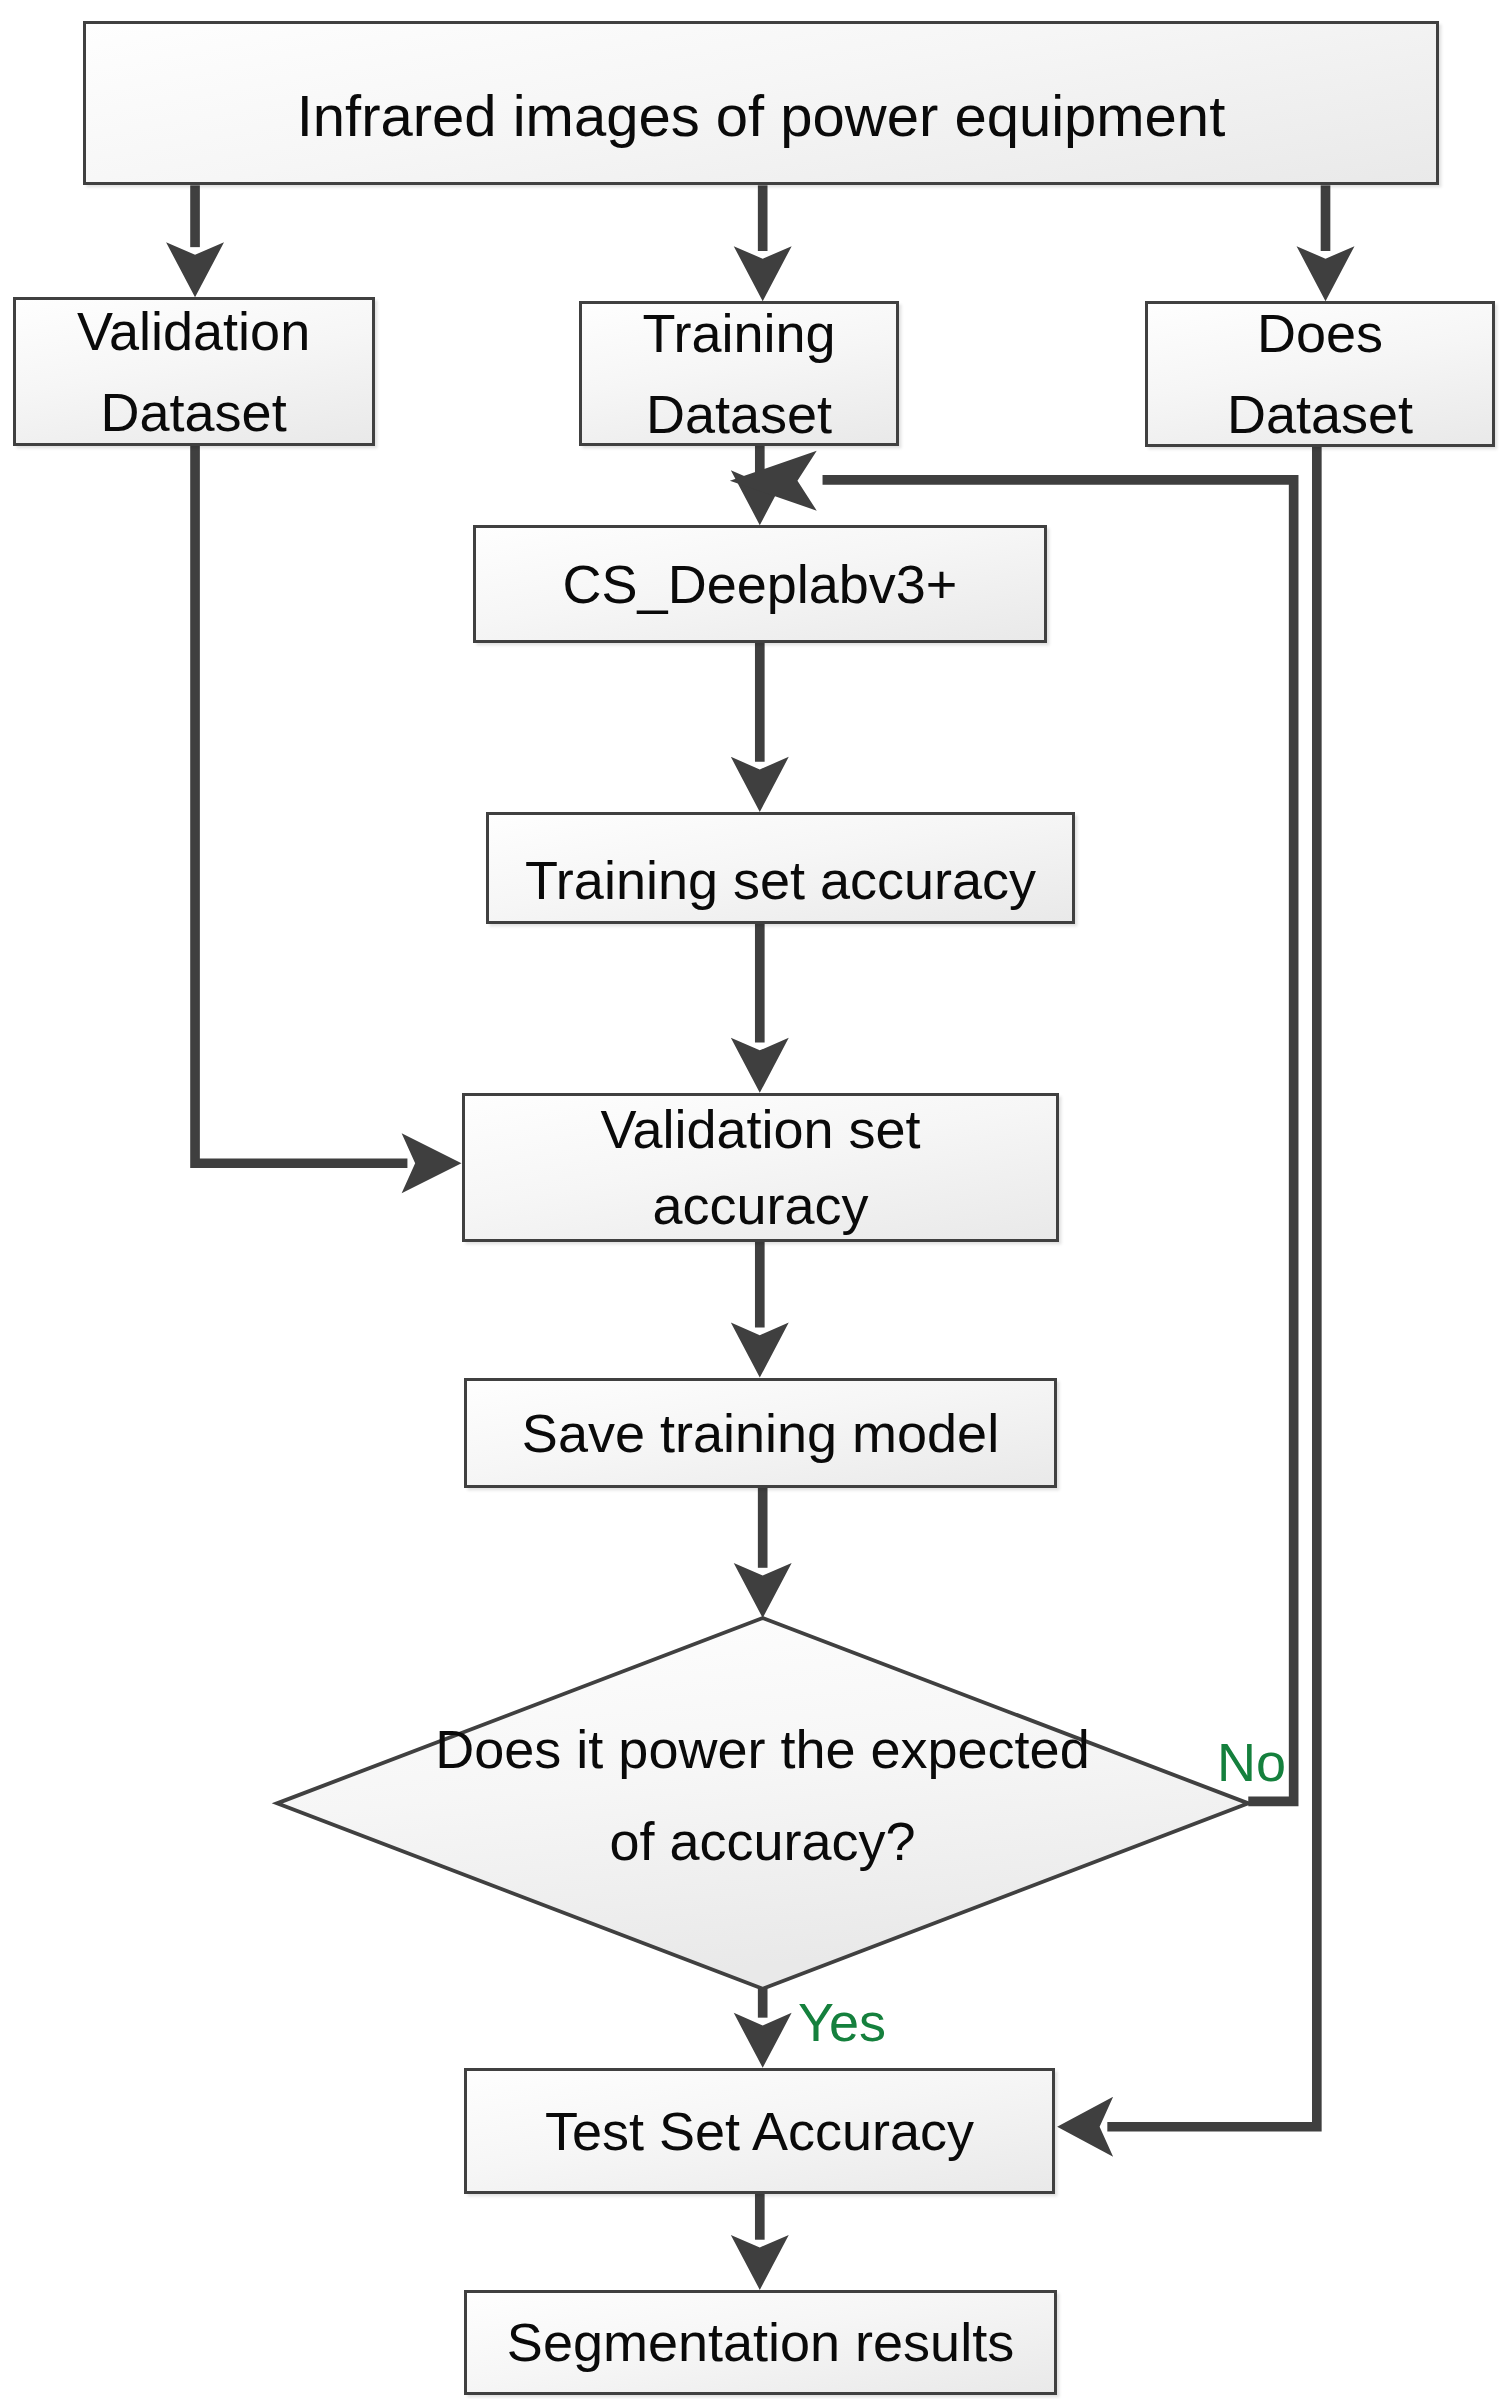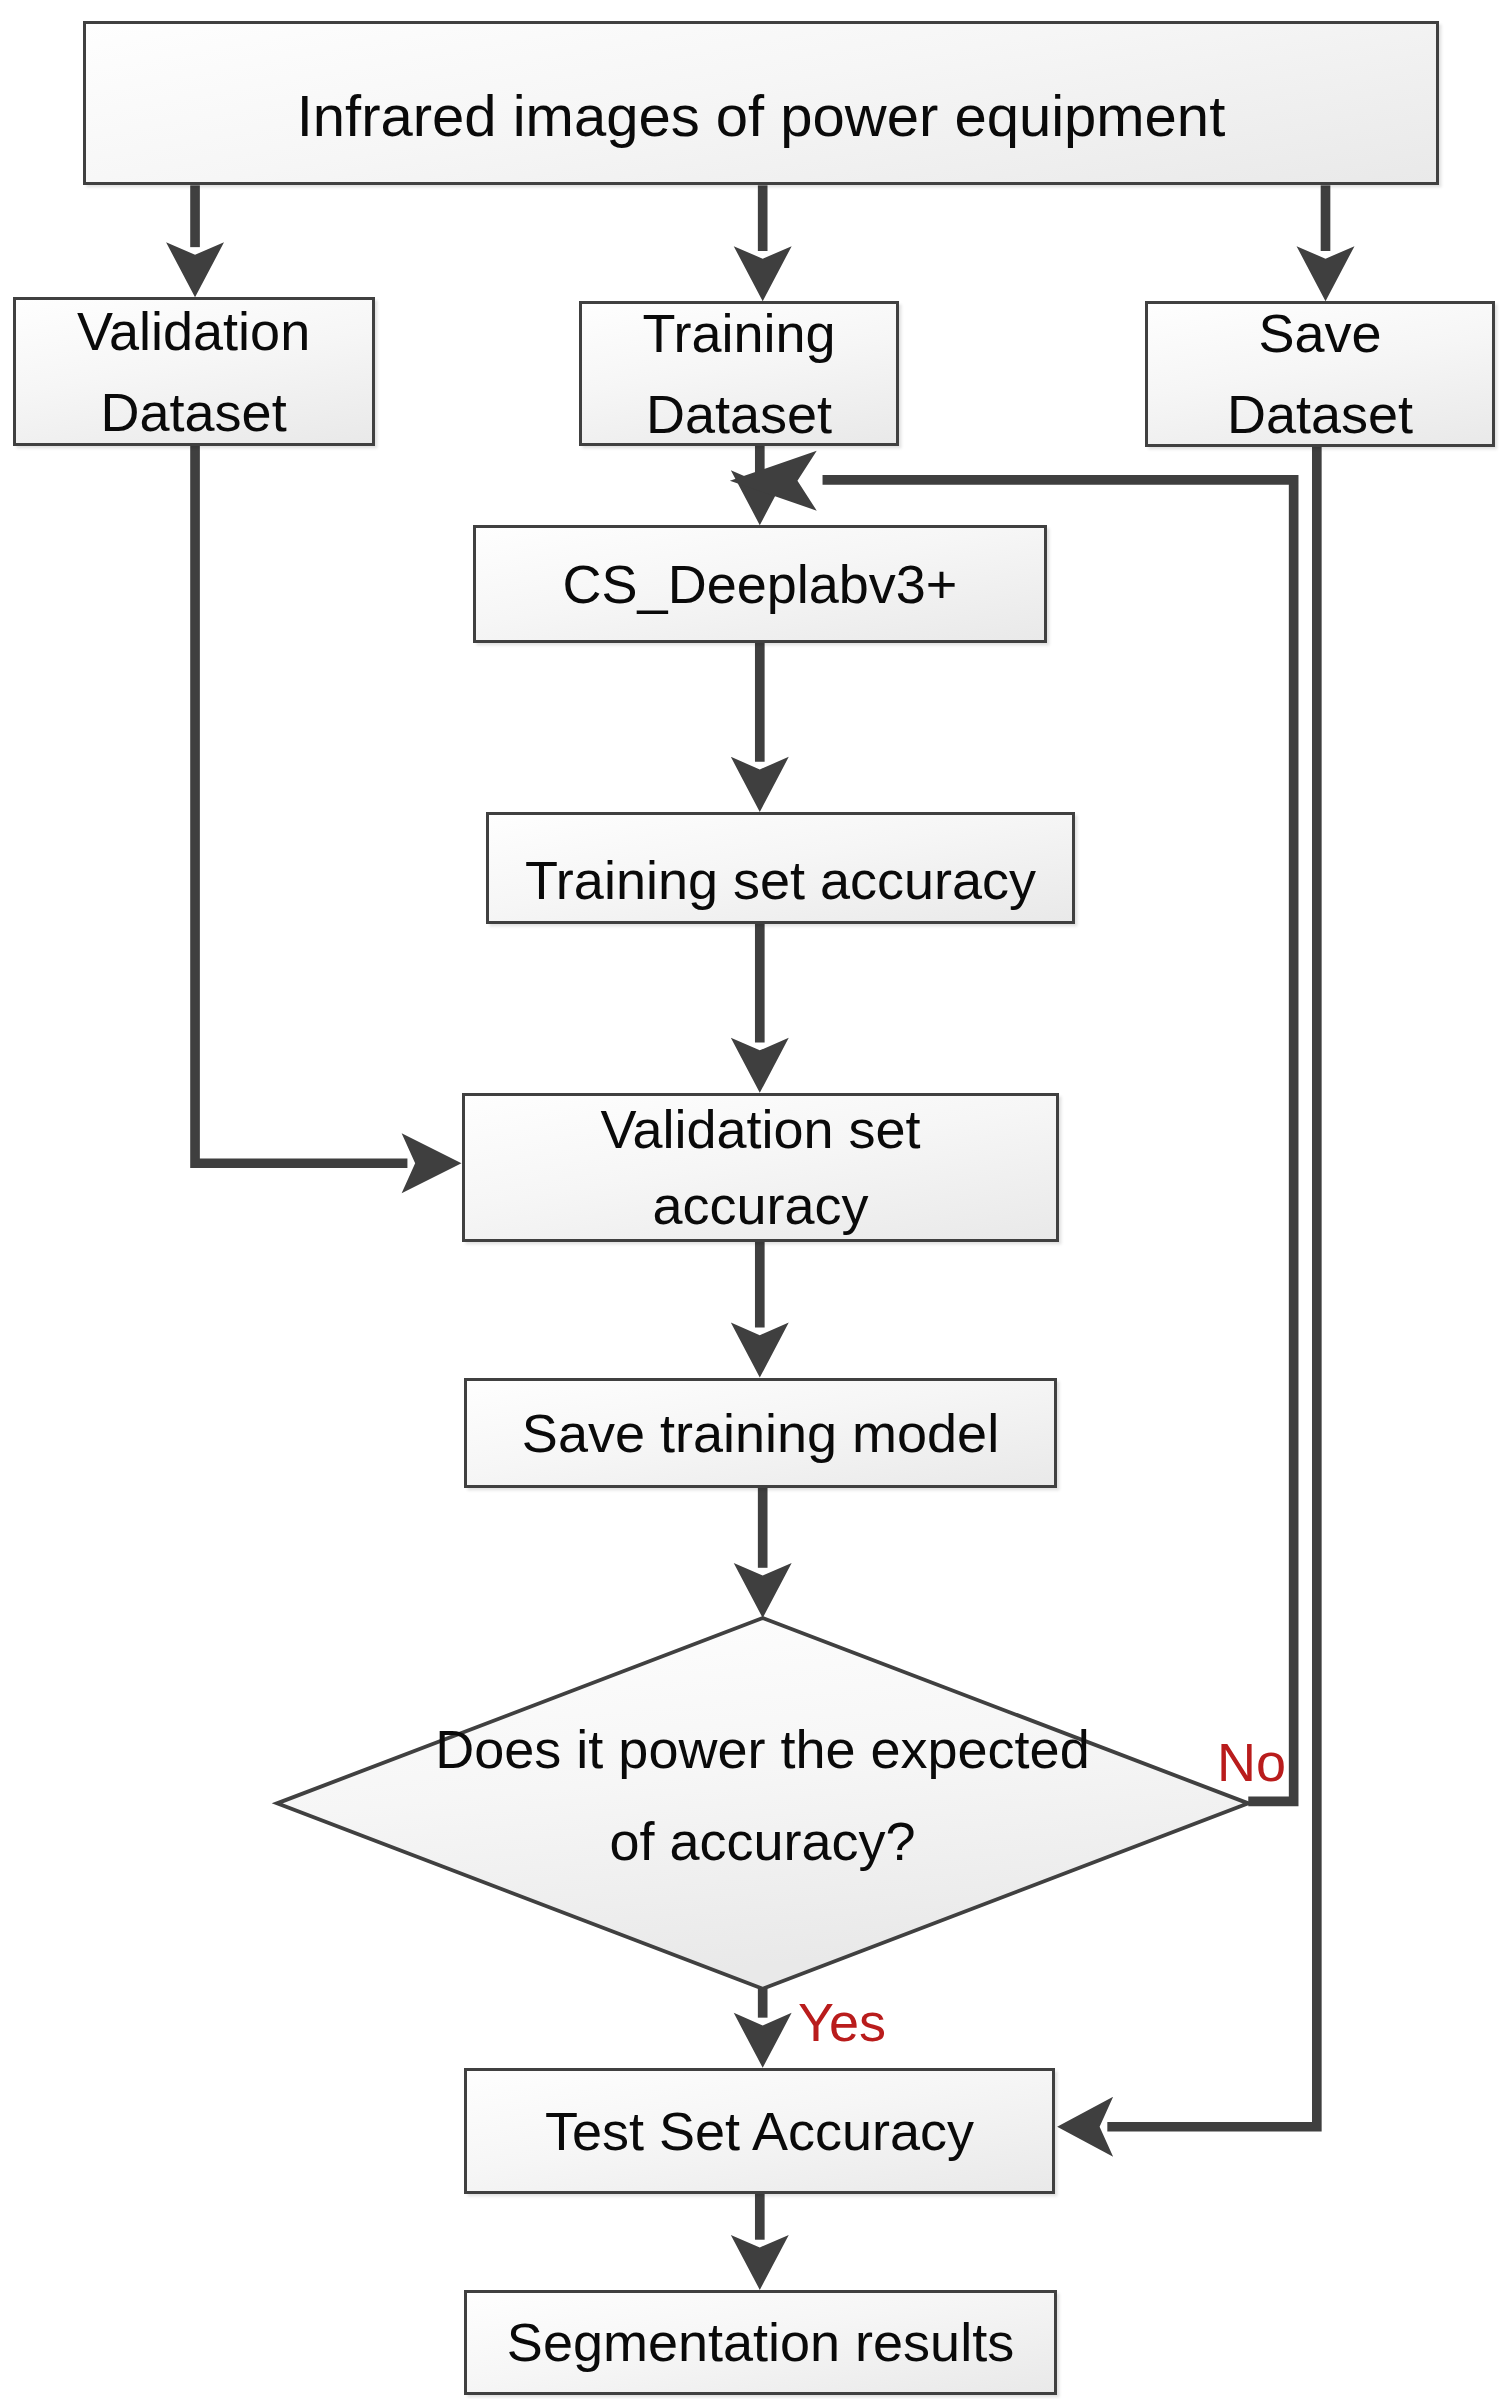--- a/index.html
+++ b/index.html
@@ -38,21 +38,21 @@
     line-height: 1.5;
     color: #0a0a0a;
   }
   .node .ln { white-space: nowrap; }
   #title-box { font-size: 58px; padding-top: 25px; }
   #validation-acc .ln { line-height: 1.4; }
   .edge-label {
     position: absolute;
     font-size: 54px;
     white-space: nowrap;
-    color: #b91c1c;
+    color: #15803d;
     text-align: right;
   }
   #decision-text {
     position: absolute;
     left: 328px;
     top: 1704px;
     width: 869px;
     text-align: center;
     font-size: 54px;
     line-height: 1.7;
@@ -130,21 +130,21 @@
     <span class="ln">Validation</span>
     <span class="ln">Dataset</span>
   </div>
 
   <div class="node" style="left:579px; top:301px; width:320px; height:145px;">
     <span class="ln">Training</span>
     <span class="ln">Dataset</span>
   </div>
 
   <div class="node" style="left:1145px; top:301px; width:350px; height:146px;">
-    <span class="ln">Save</span>
+    <span class="ln">Does</span>
     <span class="ln">Dataset</span>
   </div>
 
   <div class="node" style="left:473px; top:525px; width:574px; height:118px;">
     <span class="ln">CS_Deeplabv3+</span>
   </div>
 
   <div class="node" style="left:486px; top:812px; width:589px; height:112px;justify-content:flex-end;">
     <span class="ln">Training set accuracy</span>
   </div>

